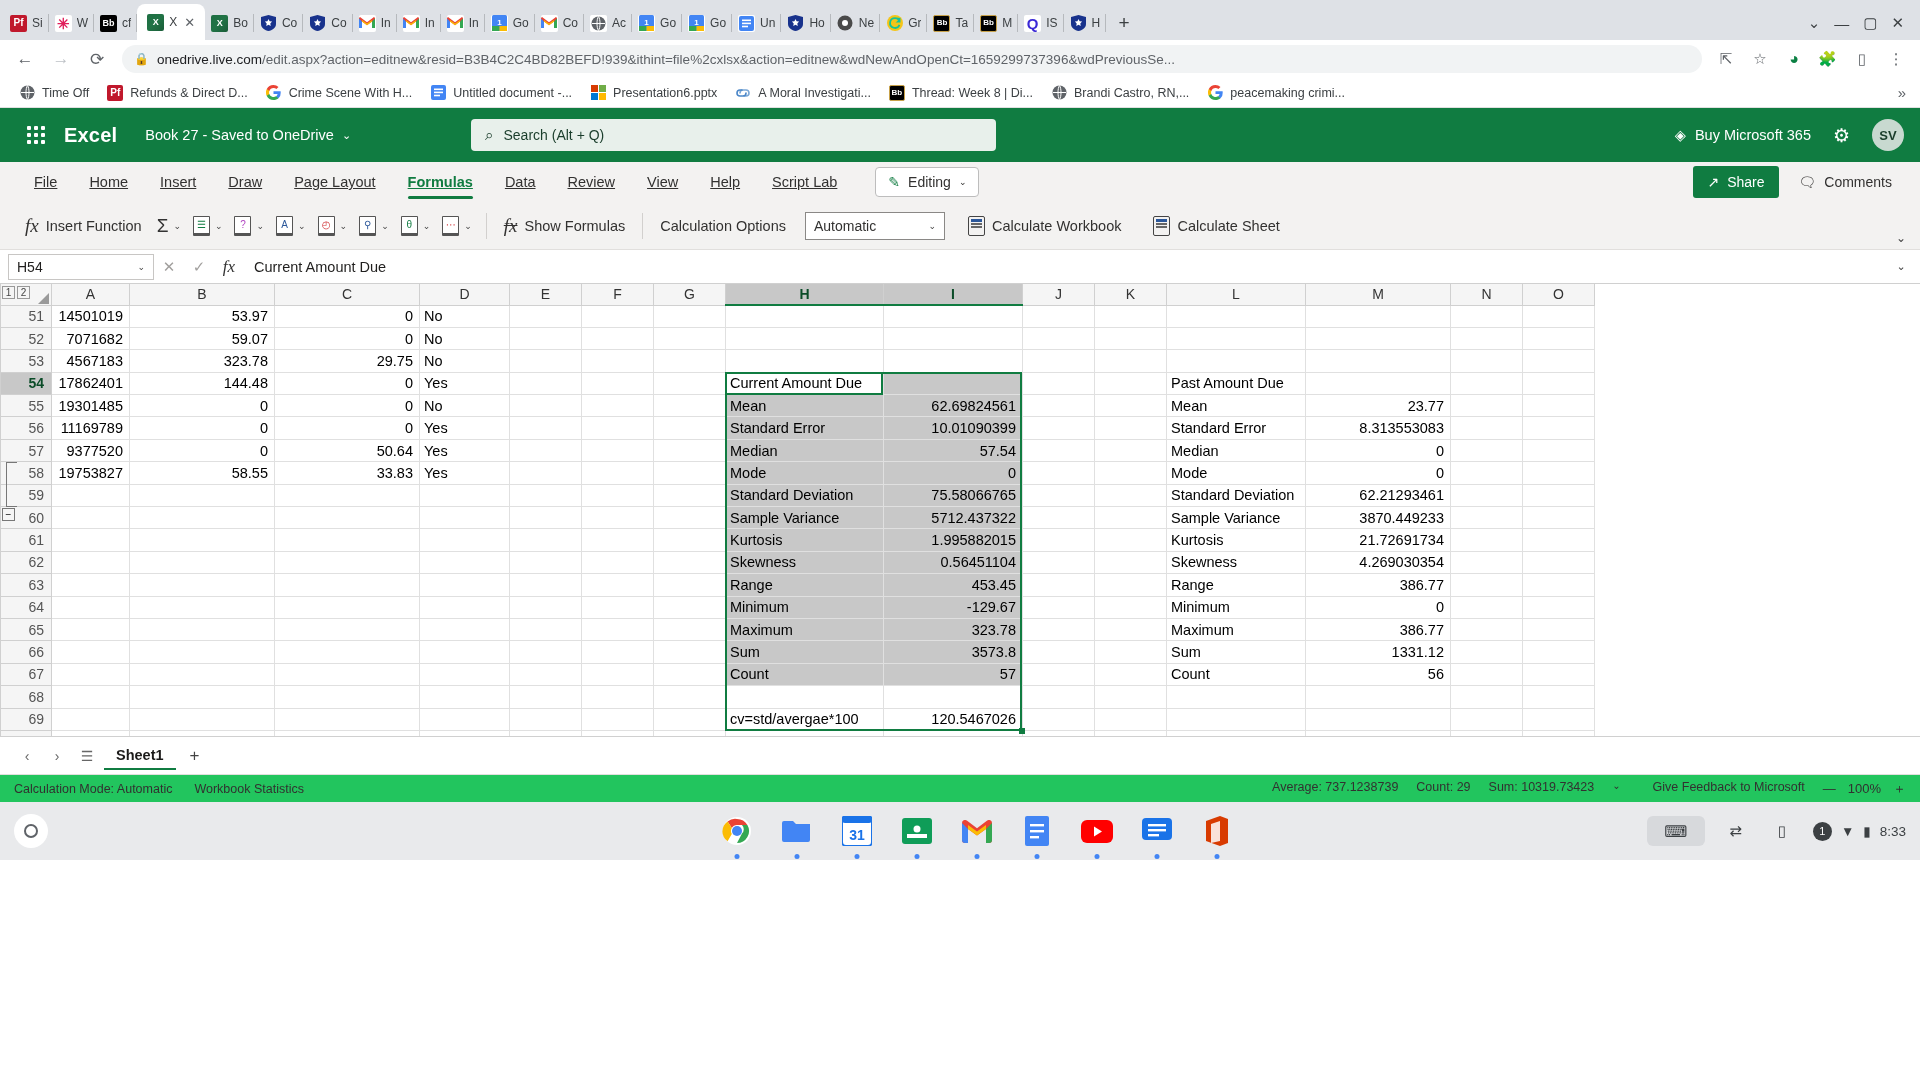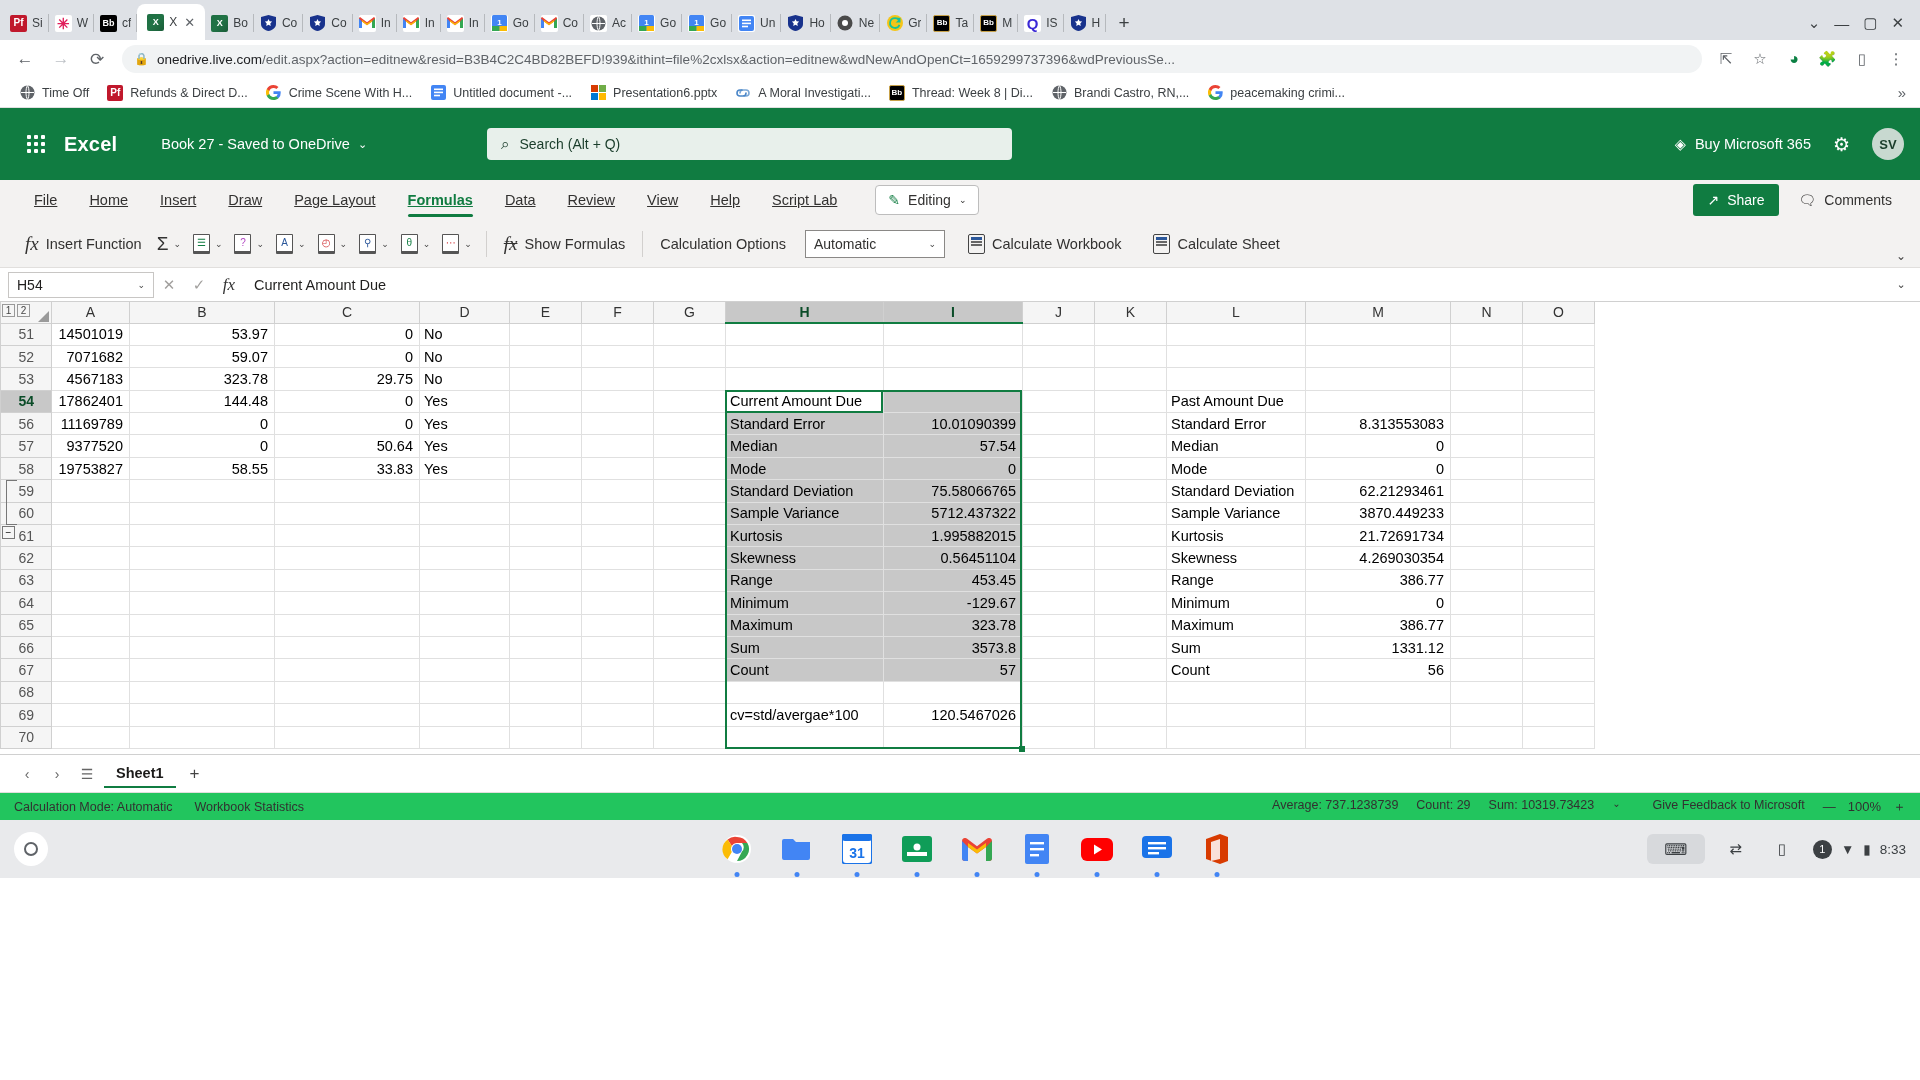--- a/index.html
+++ b/index.html
@@ -72,28 +72,28 @@
   #bookmarks{
     height:30px; background:#fff; display:flex; align-items:center; gap:0;
     padding:0 10px; font-size:12.5px; color:#3c4043; border-bottom:1px solid #e0e0e0;
   }
   .bm{ display:flex;align-items:center;gap:7px; padding:3px 9px; white-space:nowrap;}
   .bm .favicon{ width:16px;height:16px; }
   #bm-overflow{ margin-left:auto; color:#5f6368; font-size:15px; padding-right:4px;}
 
   
   #excel-header{
-    height:72px; background:#107c41; display:flex; align-items:center;
+    height:54px; background:#107c41; display:flex; align-items:center;
     padding:0 16px; color:#fff; gap:0;
   }
   #waffle{ width:40px;height:40px;display:flex;align-items:center;justify-content:center;}
   #waffle .g{ display:grid; grid-template-columns:repeat(3,4px); gap:3px; }
   #waffle .g i{ width:4px;height:4px;background:#fff;border-radius:1px;display:block;}
   #brand{ font-size:20px; font-weight:700; margin-left:8px; letter-spacing:.2px;}
-  #doc-title{ font-size:14.5px; margin-left:44px; display:flex;align-items:center;gap:8px;}
+  #doc-title{ font-size:14.5px; margin-left:28px; display:flex;align-items:center;gap:8px;}
   #searchbox{
     width:525px; height:32px; background:#e8f0eb; border-radius:4px;
     display:flex;align-items:center;gap:10px;padding:0 14px;
     color:#1a3d2b; font-size:14px; margin-left:120px;
   }
   #hdr-right{ margin-left:auto; display:flex; align-items:center; gap:22px; }
   #buy365{ font-size:14.5px; display:flex;align-items:center;gap:9px;}
   #hdr-avatar{ width:32px;height:32px;border-radius:50%;background:#c8d9d0;color:#1a3d2b;
     font-size:13px;font-weight:600;display:flex;align-items:center;justify-content:center;}
 
@@ -162,21 +162,21 @@
   
   #grid-wrap{ position:relative; height:452px; overflow:hidden; background:#fff;}
   table.grid{ border-collapse:collapse; table-layout:fixed; font-size:14.5px; color:#000;}
   .hdrcell{
     height:21px; background:#f5f5f5; border:1px solid #d0d0d0; border-top:none;
     text-align:center; font-weight:400; color:#333; font-size:14px;
   }
   .hdrcell.sel{ background:#c8c8c8; font-weight:700; color:#0b4c28; border-bottom:2px solid #107c41;}
   .rowhdr{
     width:51px; background:#f5f5f5; border:1px solid #d0d0d0; text-align:right;
-    padding-right:17px; color:#555; font-size:14px;
+    padding-right:7px; color:#555; font-size:14px;
   }
   .rowhdr.sel{ background:#c8c8c8; color:#0b4c28; font-weight:700;}
   td.cell{ border:1px solid #e0e0e0; height:22.4px; padding:0 4px; overflow:hidden;
     white-space:nowrap;}
   td.num{ text-align:right; padding-right:6px;}
   td.txt{ text-align:left;}
   td.shade{ background:#c8c8c8;}
 
   #sheet-tabs{
     height:38px; background:#fff; display:flex; align-items:center; gap:4px;
@@ -821,20 +821,38 @@
           <td class="cell txt">Current Amount Due</td>
           <td class="cell txt shade"></td>
           <td class="cell txt"></td>
           <td class="cell txt"></td>
           <td class="cell txt">Past Amount Due</td>
           <td class="cell txt"></td>
           <td class="cell txt"></td>
           <td class="cell txt"></td>
         </tr>
         <tr>
+          <td class="rowhdr">55</td>
+          <td class="cell num">19301485</td>
+          <td class="cell num">0</td>
+          <td class="cell num">0</td>
+          <td class="cell txt">No</td>
+          <td class="cell txt"></td>
+          <td class="cell txt"></td>
+          <td class="cell txt"></td>
+          <td class="cell txt shade">Mean</td>
+          <td class="cell num shade">62.69824561</td>
+          <td class="cell txt"></td>
+          <td class="cell txt"></td>
+          <td class="cell txt">Mean</td>
+          <td class="cell num">23.77</td>
+          <td class="cell txt"></td>
+          <td class="cell txt"></td>
+        </tr>
+        <tr>
           <td class="rowhdr">56</td>
           <td class="cell num">11169789</td>
           <td class="cell num">0</td>
           <td class="cell num">0</td>
           <td class="cell txt">Yes</td>
           <td class="cell txt"></td>
           <td class="cell txt"></td>
           <td class="cell txt"></td>
           <td class="cell txt shade">Standard Error</td>
           <td class="cell num shade">10.01090399</td>

